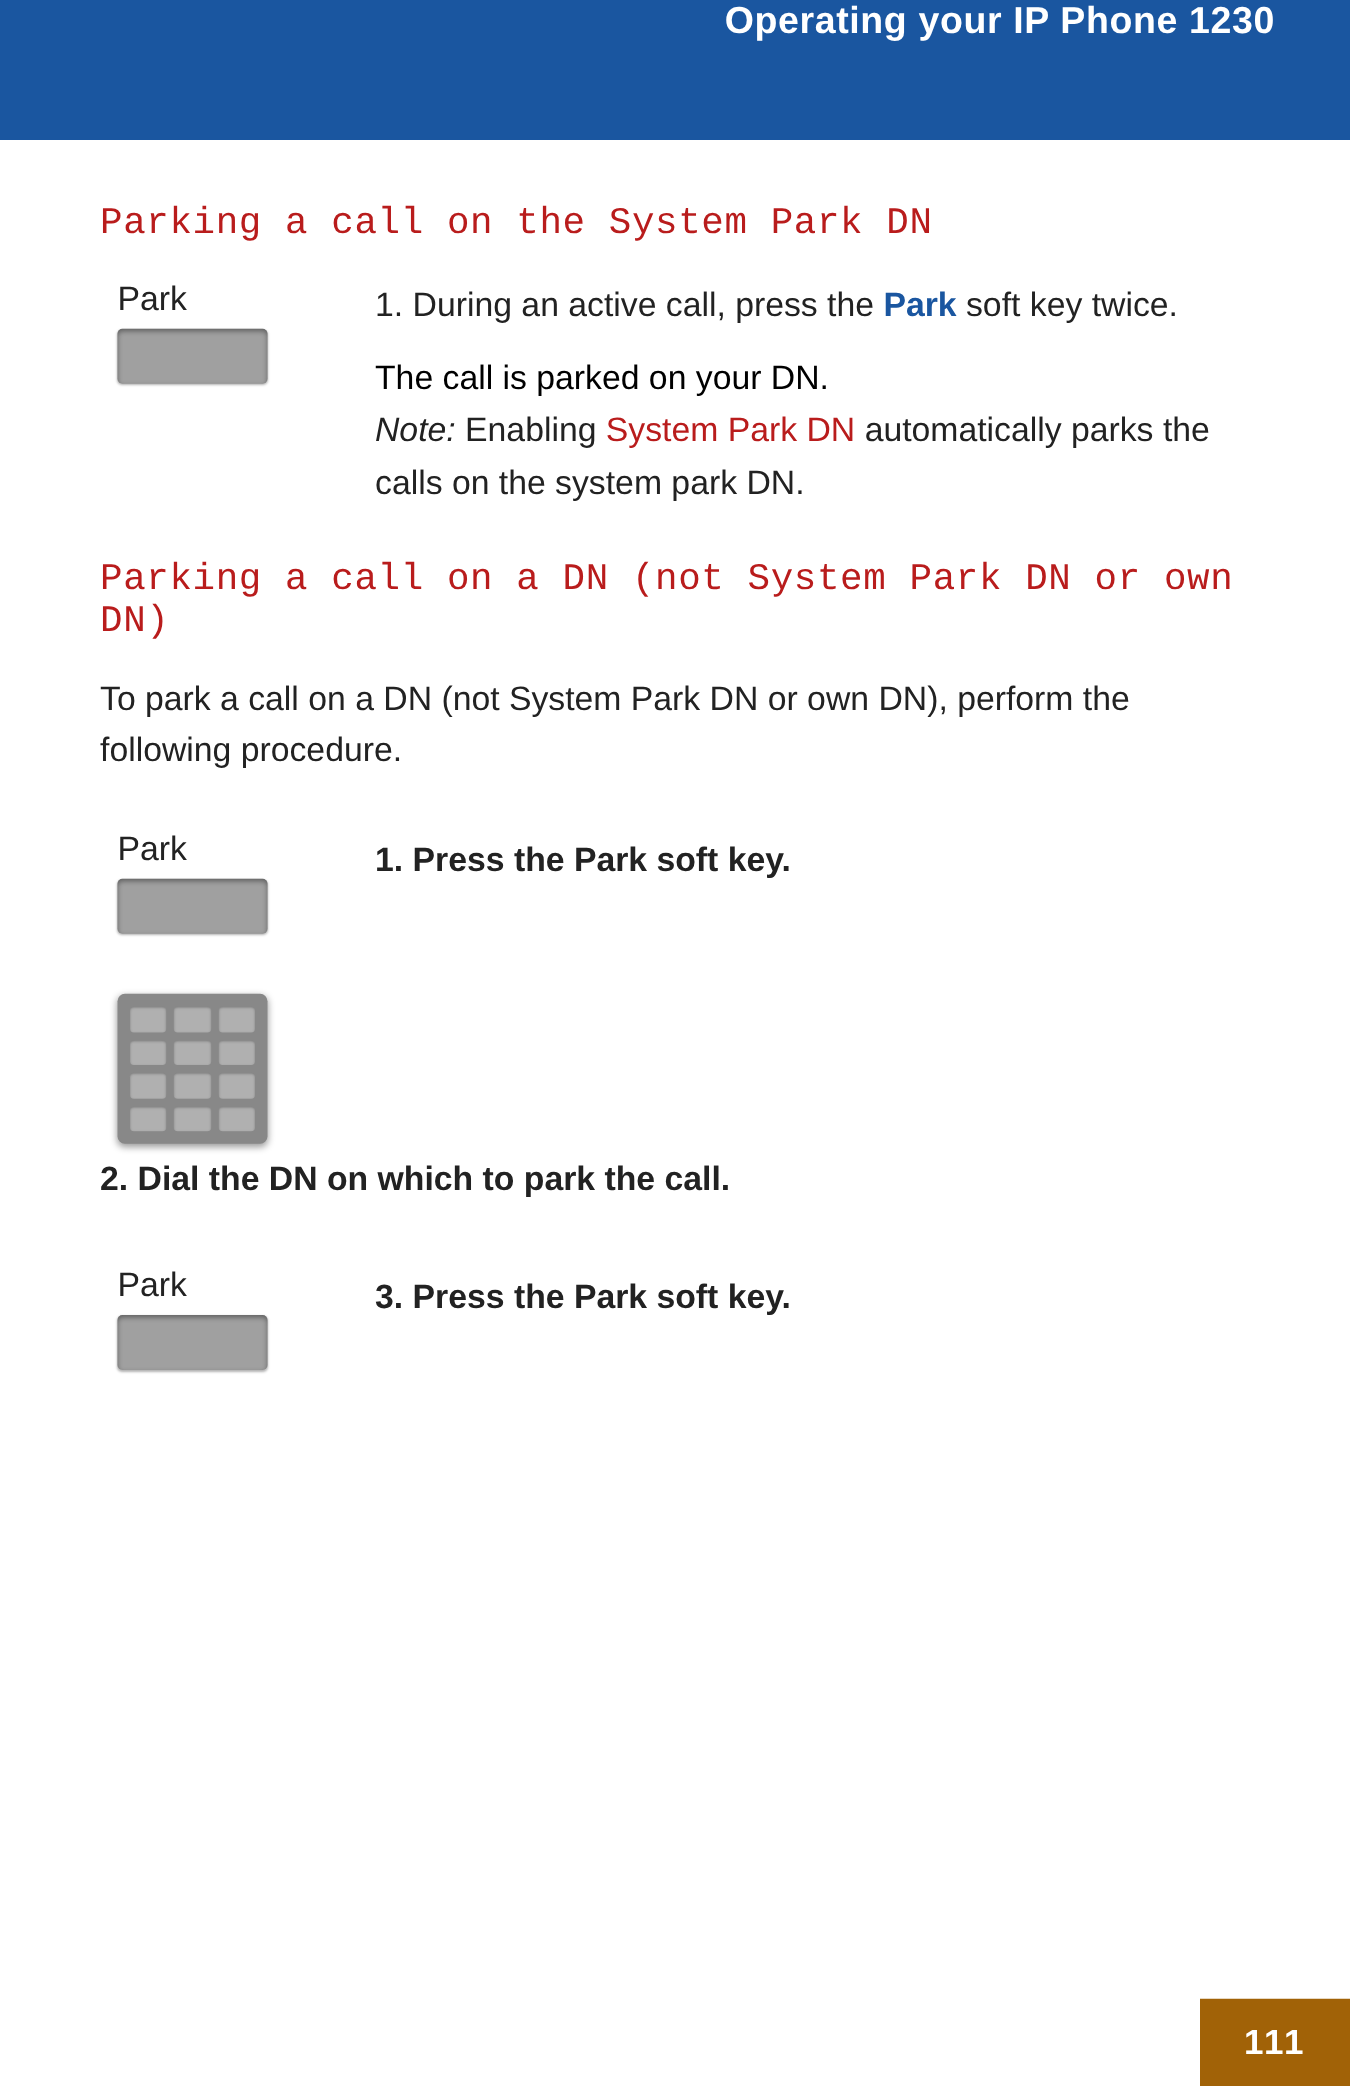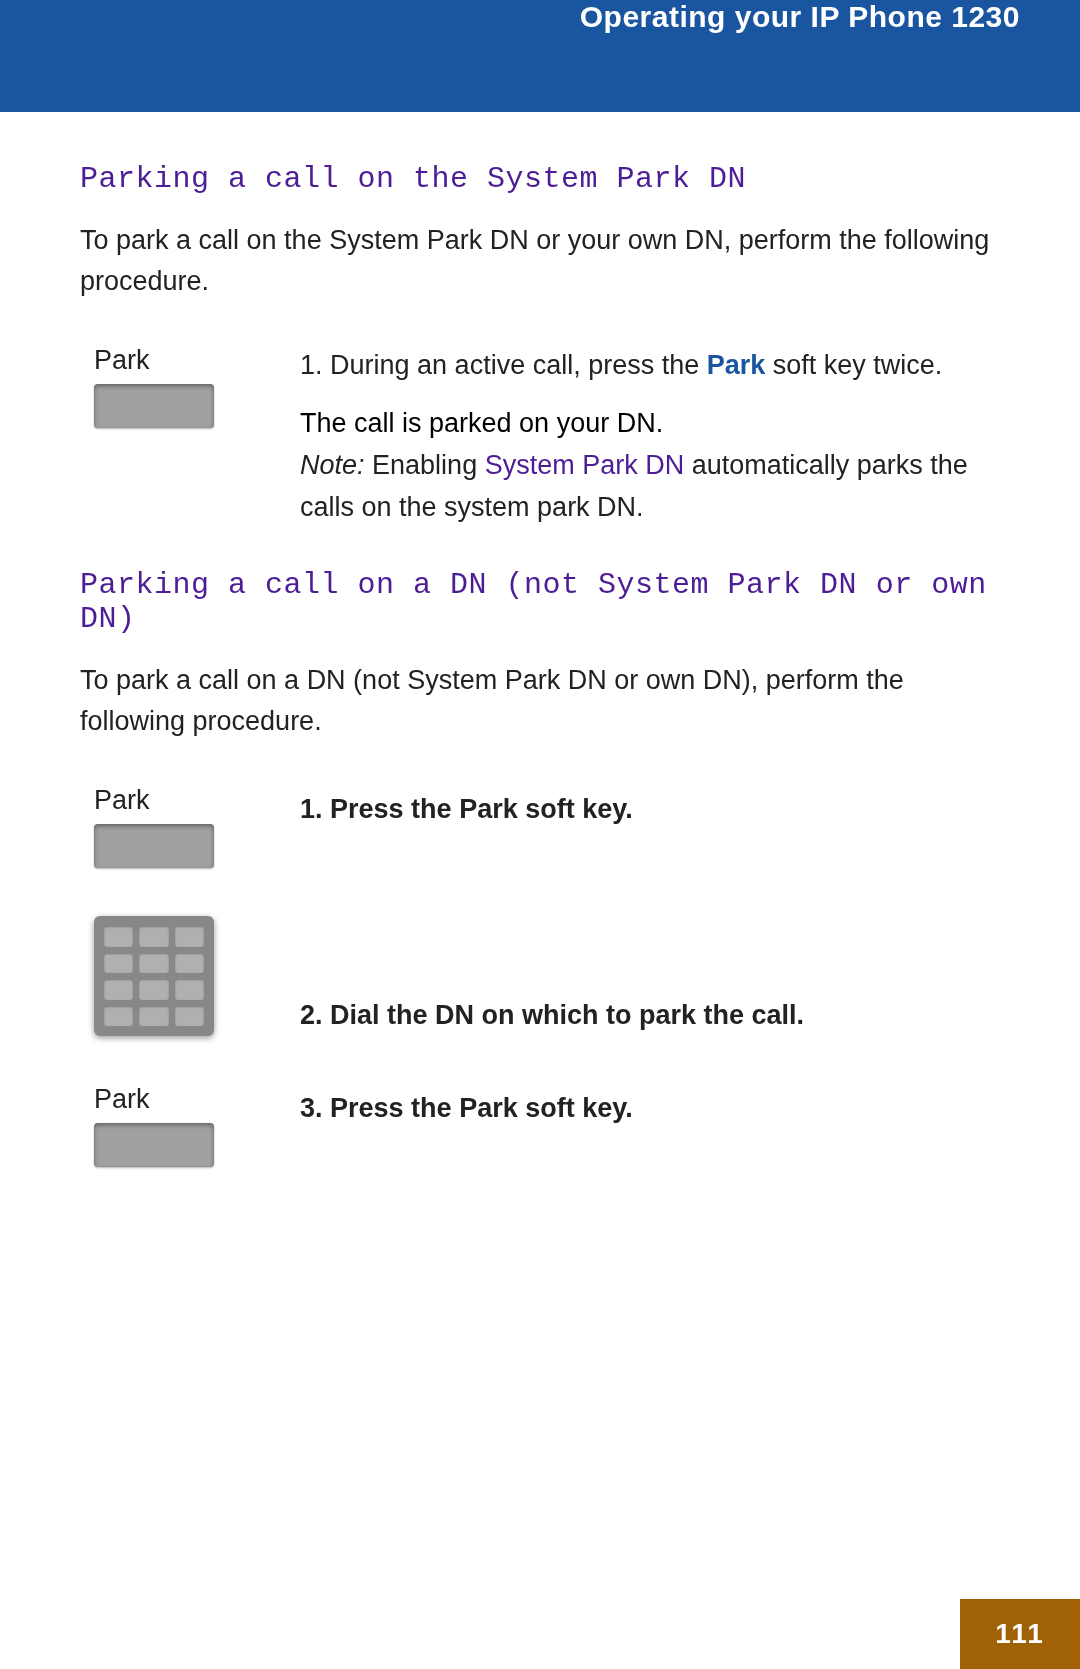--- a/index.html
+++ b/index.html
@@ -40,21 +40,21 @@
 
     .content {
       padding: 50px 70px 100px 80px;
     }
 
     .section-heading {
       font-size: 30px;
       font-family: 'Courier New', Courier, monospace;
       font-weight: normal;
       margin-bottom: 24px;
-      color: #4c1d95;
+      color: #b91c1c;
       letter-spacing: 0.5px;
     }
 
     .intro-text {
       font-size: 27px;
       line-height: 1.5;
       margin-bottom: 40px;
       color: #222;
     }
 
@@ -137,37 +137,38 @@
       line-height: 1.55;
       color: #222;
     }
 
     .note-block strong em {
       font-weight: normal;
       font-style: italic;
     }
 
     .note-link {
-      color: #4c1d95;
+      color: #b91c1c;
     }
 
     .section-divider {
       margin: 40px 0 30px 0;
     }
 
     .procedure-row {
       display: flex;
       flex-direction: row;
       align-items: flex-start;
       margin-bottom: 44px;
     }
 
     .procedure-row-keypad {
       display: flex;
-      align-items: flex-end;
+      flex-direction: column;
+      align-items: flex-start;
       margin-bottom: 44px;
     }
 
     .step-inline {
       font-size: 27px;
       line-height: 1.55;
       padding-top: 4px;
       font-weight: bold;
     }
 
@@ -192,21 +193,20 @@
 
 <div class="header-bar">
   <span class="header-title">
     <span>Operating your IP Phone </span><span class="phone-number">1230</span>
   </span>
 </div>
 
 <div class="content">
 
   <h2 class="section-heading">Parking a call on the System Park DN</h2>
-  <p class="intro-text">To park a call on the System Park DN or your own DN, perform the following procedure.</p>
 
   <div class="procedure-block">
     <div class="icon-column">
       <span class="icon-label">Park</span>
       <div class="park-button-img"></div>
     </div>
     <div class="instructions-column">
       <p class="step-text">
         <span>1.</span>
         <span>During an active call, press the </span><span class="park-link">Park</span><span> soft key twice.</span>

